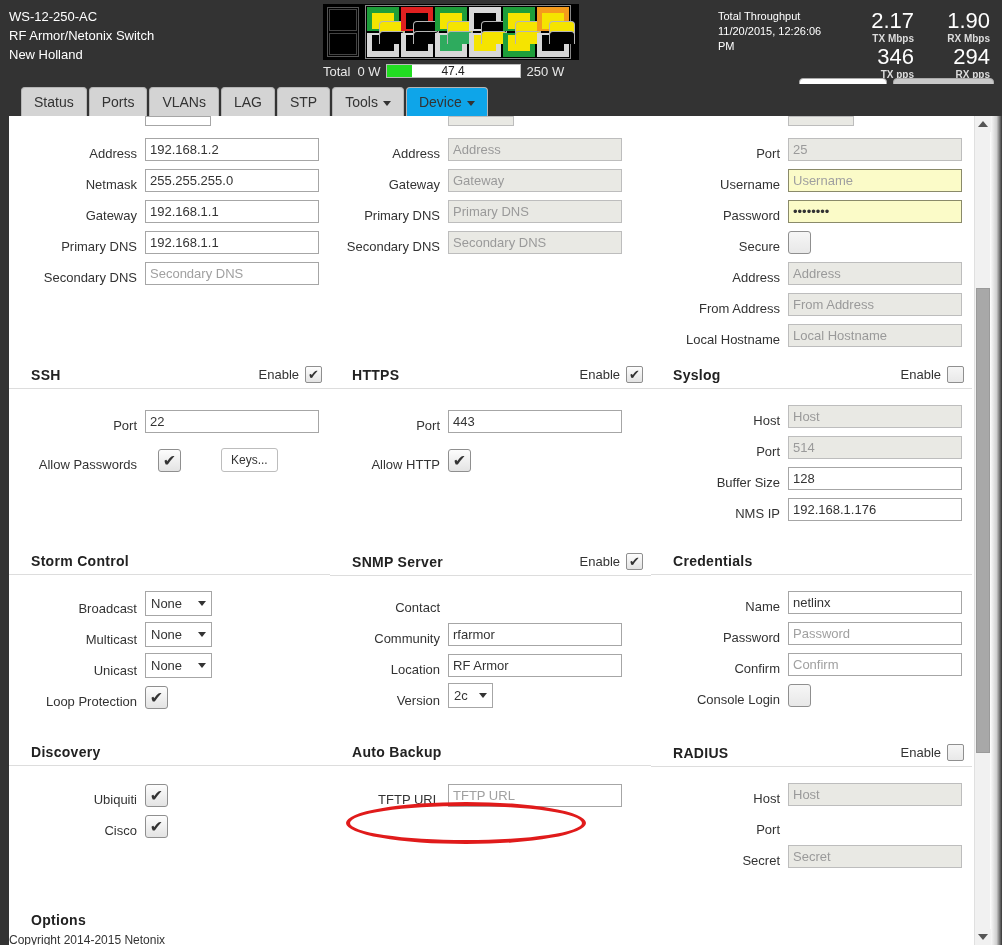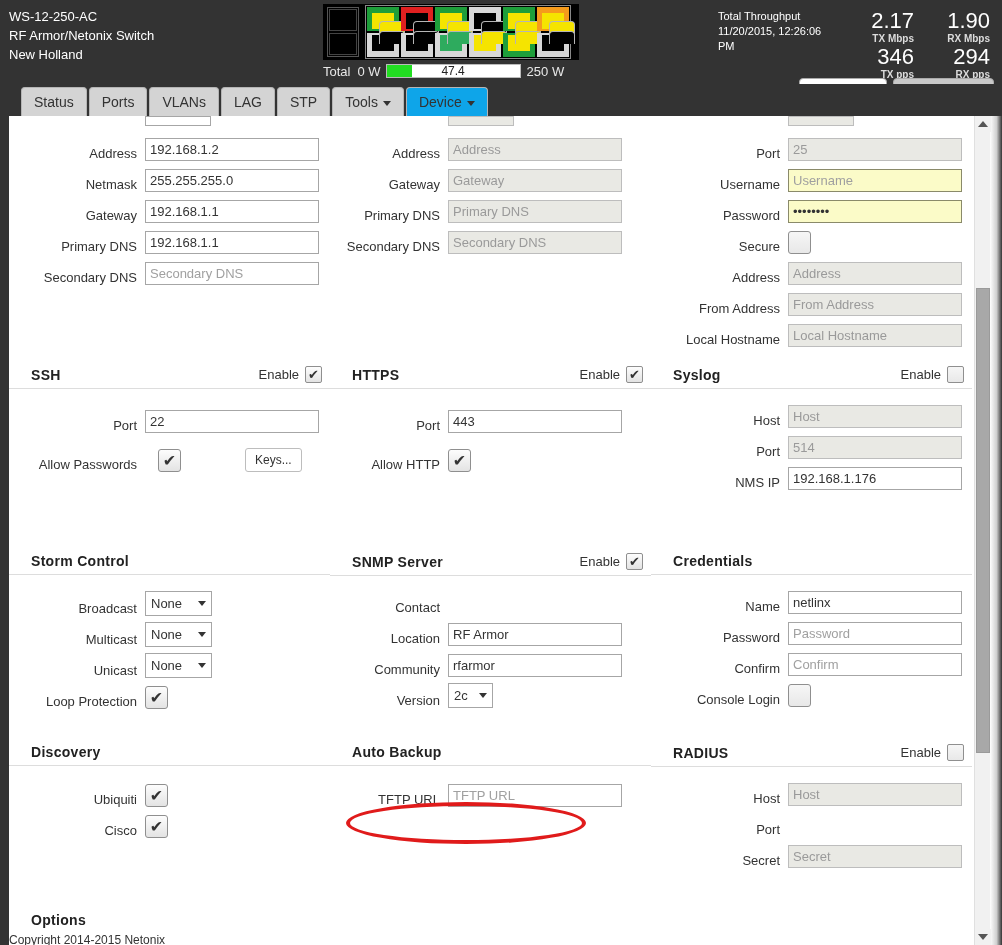--- a/index.html
+++ b/index.html
@@ -442,21 +442,21 @@
         </div>
         <div class="frow" style="margin-top:13px;">
           <span class="flabel" style="width:136px;">Port</span>
           <span class="finput" style="width:174px;">22</span>
         </div>
         <div class="frow" style="margin-top:8px;">
           <span class="flabel" style="width:136px;">Allow Passwords</span>
           <span class="cbox big" style="margin-left:13px;">
               <span class="chk">✔</span>
             </span>
-          <span class="smallbtn" style="margin-left:64px;">Keys...</span>
+          <span class="smallbtn" style="margin-left:40px;">Keys...</span>
         </div>
       </div>
 
       <div class="section" id="sec-storm" style="top:437px;">
         <div class="sec-head">
           <span class="sec-title">Storm Control</span>
         </div>
         <div id="storm-rows" style="padding-top: 10px;">
             <div class="frow">
               <span class="flabel" style="width: 136px;">Broadcast</span>
@@ -567,26 +567,26 @@
             <span class="cbox">
                 <span class="chk">✔</span>
               </span>
           </span>
         </div>
         <div id="snmp-rows" style="margin-top:8px;">
             <div class="frow">
               <span class="flabel" style="width: 118px;">Contact</span>
             </div>
             <div class="frow">
+              <span class="flabel" style="width: 118px;">Community</span>
+              <span class="finput" style="width: 174px;">rfarmor</span>
+            </div>
+            <div class="frow">
               <span class="flabel" style="width: 118px;">Location</span>
               <span class="finput" style="width: 174px;">RF Armor</span>
-            </div>
-            <div class="frow">
-              <span class="flabel" style="width: 118px;">Community</span>
-              <span class="finput" style="width: 174px;">rfarmor</span>
             </div>
           </div>
         <div class="frow">
           <span class="flabel" style="width:118px;">Version</span>
           <span class="fselect" style="width:45px;">
             <span class="txt">2c</span>
             <span class="arw"></span>
           </span>
         </div>
       </div>
@@ -647,20 +647,24 @@
         <div id="syslog-rows" style="margin-top:8px;">
             <div class="frow">
               <span class="flabel" style="width: 137px;">Host</span>
               <span class="finput disabled" style="width: 174px;">Host</span>
             </div>
             <div class="frow">
               <span class="flabel" style="width: 137px;">Port</span>
               <span class="finput disabled" style="width: 174px;">514</span>
             </div>
             <div class="frow">
+              <span class="flabel" style="width: 137px;">Buffer Size</span>
+              <span class="finput" style="width: 174px;">128</span>
+            </div>
+            <div class="frow">
               <span class="flabel" style="width: 137px;">NMS IP</span>
               <span class="finput" style="width: 174px;">192.168.1.176</span>
             </div>
           </div>
       </div>
 
       <div class="section" id="sec-cred" style="top:437px;">
         <div class="sec-head">
           <span class="sec-title">Credentials</span>
         </div>

